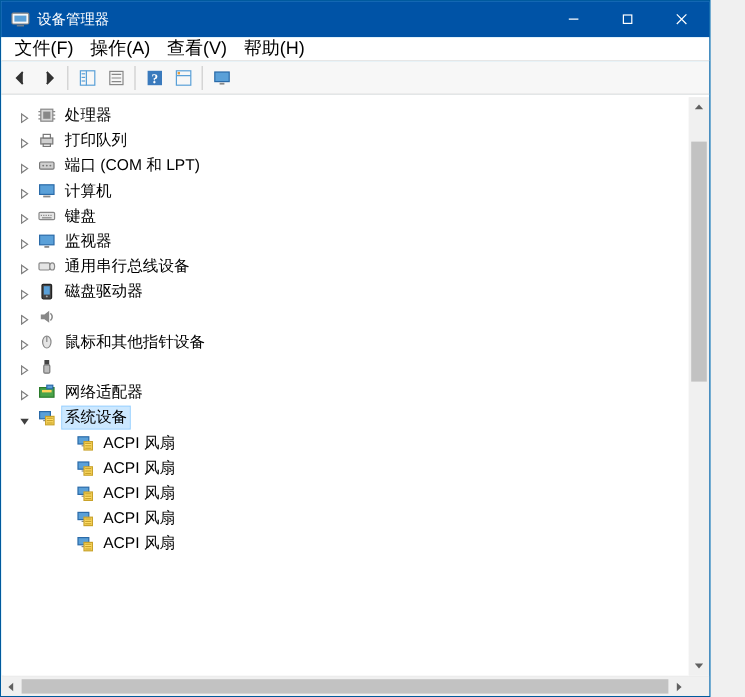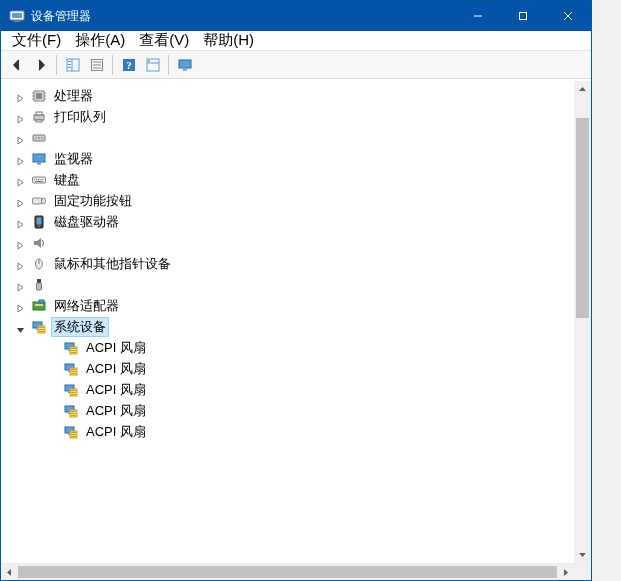--- a/index.html
+++ b/index.html
@@ -305,34 +305,35 @@
                 </svg>
               </span>
               <span class="node-icon">
                 <svg viewBox="0 0 16 16">
                   <rect x="2" y="5" width="12" height="6" rx="1" fill="#cfcfcf" stroke="#777"></rect>
                   <circle cx="5" cy="8" r="0.8" fill="#777"></circle>
                   <circle cx="8" cy="8" r="0.8" fill="#777"></circle>
                   <circle cx="11" cy="8" r="0.8" fill="#777"></circle>
                 </svg>
               </span>
+              <span class="label">端口 (COM 和 LPT)</span>
             </div>
             <div class="node">
               <span class="expander">
                 <svg viewBox="0 0 9 9">
                   <path d="M2 1 L7 4.5 L2 8 Z" fill="none" stroke="#808080" stroke-width="1"></path>
                 </svg>
               </span>
               <span class="node-icon">
                 <svg viewBox="0 0 16 16">
                   <rect x="2" y="3" width="12" height="8" fill="#5aa0d8" stroke="#2a6aa8"></rect>
-                  <rect x="6" y="12" width="4" height="1.5" fill="#888"></rect>
-                </svg>
-              </span>
-              <span class="label">监视器</span>
+                  <rect x="5" y="12" width="6" height="1.5" fill="#888"></rect>
+                </svg>
+              </span>
+              <span class="label">计算机</span>
             </div>
             <div class="node">
               <span class="expander">
                 <svg viewBox="0 0 9 9">
                   <path d="M2 1 L7 4.5 L2 8 Z" fill="none" stroke="#808080" stroke-width="1"></path>
                 </svg>
               </span>
               <span class="node-icon">
                 <svg viewBox="0 0 16 16">
                   <rect x="1.5" y="5" width="13" height="6" rx="1" fill="#e5e5e5" stroke="#888"></rect>
@@ -347,25 +348,39 @@
               <span class="label">键盘</span>
             </div>
             <div class="node">
               <span class="expander">
                 <svg viewBox="0 0 9 9">
                   <path d="M2 1 L7 4.5 L2 8 Z" fill="none" stroke="#808080" stroke-width="1"></path>
                 </svg>
               </span>
               <span class="node-icon">
                 <svg viewBox="0 0 16 16">
+                  <rect x="2" y="3" width="12" height="8" fill="#5aa0d8" stroke="#2a6aa8"></rect>
+                  <rect x="6" y="12" width="4" height="1.5" fill="#888"></rect>
+                </svg>
+              </span>
+              <span class="label">监视器</span>
+            </div>
+            <div class="node">
+              <span class="expander">
+                <svg viewBox="0 0 9 9">
+                  <path d="M2 1 L7 4.5 L2 8 Z" fill="none" stroke="#808080" stroke-width="1"></path>
+                </svg>
+              </span>
+              <span class="node-icon">
+                <svg viewBox="0 0 16 16">
                   <rect x="1.5" y="5" width="9" height="6" rx="1" fill="#e5e5e5" stroke="#888"></rect>
                   <ellipse cx="12.5" cy="8" rx="2" ry="3" fill="#e5e5e5" stroke="#888"></ellipse>
                 </svg>
               </span>
-              <span class="label">固定功能按钮</span>
+              <span class="label">通用串行总线设备</span>
             </div>
             <div class="node">
               <span class="expander">
                 <svg viewBox="0 0 9 9">
                   <path d="M2 1 L7 4.5 L2 8 Z" fill="none" stroke="#808080" stroke-width="1"></path>
                 </svg>
               </span>
               <span class="node-icon">
                 <svg viewBox="0 0 16 16">
                   <rect x="4" y="2" width="8" height="12" rx="1" fill="#444" stroke="#222"></rect>

